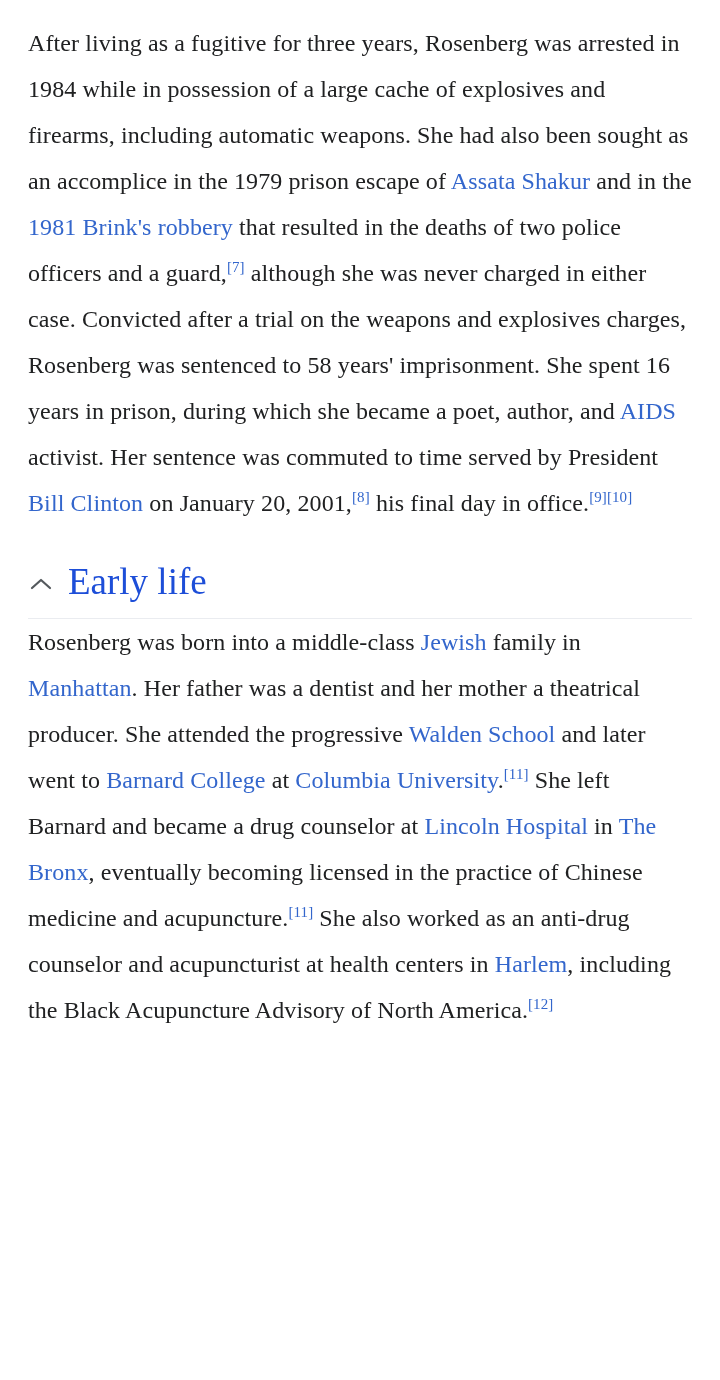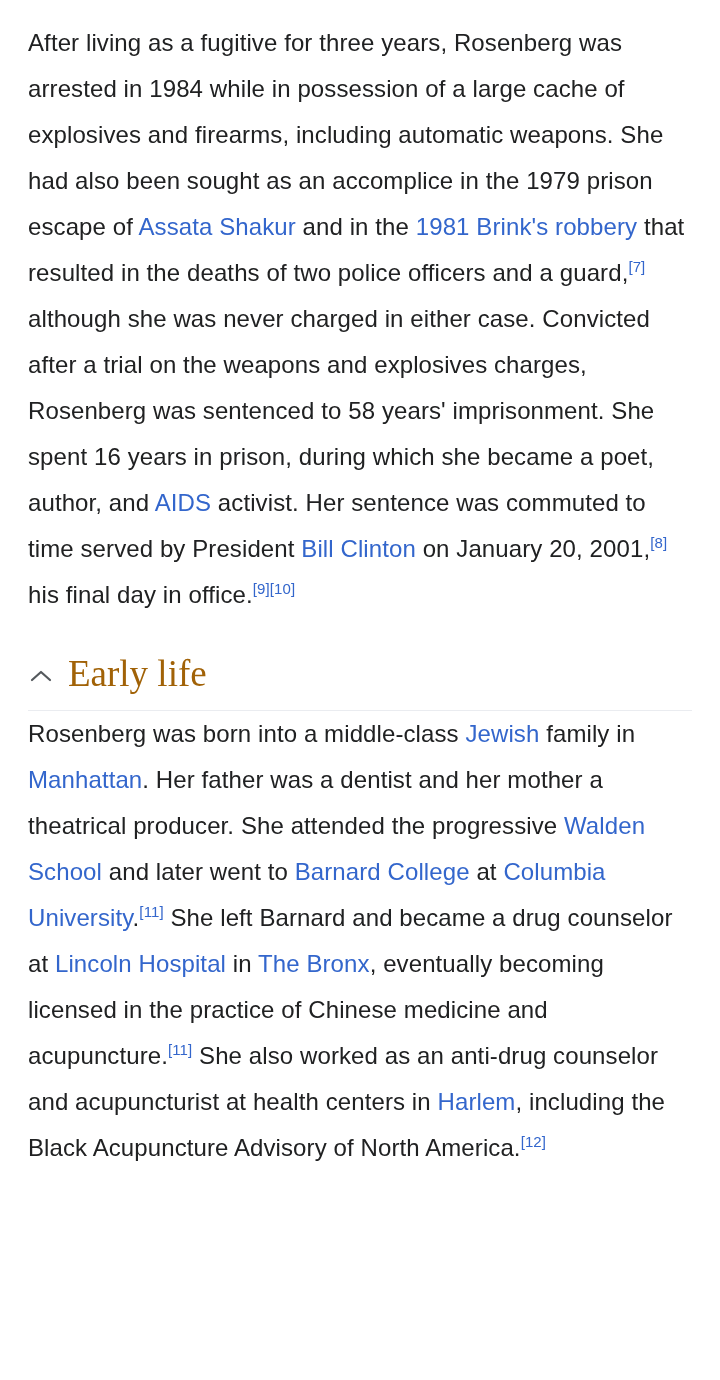--- a/index.html
+++ b/index.html
@@ -18,20 +18,21 @@
     box-sizing: border-box;
     padding: 20px 28px 0 28px;
   }
   p.para {
     font-size: 24px;
     line-height: 46px;
     margin: 0 0 18px 0;
     color: #202122;
     font-weight: 400;
     letter-spacing: 0.1px;
+    font-family: Liberation Serif, serif;
   }
   a.wlink {
     color: #3366cc;
     text-decoration: none;
   }
   sup.ref {
     font-size: 15px;
     line-height: 0;
     vertical-align: super;
   }
@@ -45,21 +46,21 @@
     gap: 14px;
     margin: 34px 0 0 0;
     padding-bottom: 14px;
     border-bottom: 1px solid #eaecf0;
   }
   .section-head h2 {
     font-family: "Liberation Serif", serif;
     font-size: 37px;
     font-weight: 400;
     margin: 0;
-    color: #a16207;
+    color: #1d4ed8;
     line-height: 1.2;
   }
   .collapse-icon {
     width: 26px;
     height: 26px;
     display: inline-block;
     position: relative;
     flex: 0 0 auto;
     margin-top: 6px;
   }

